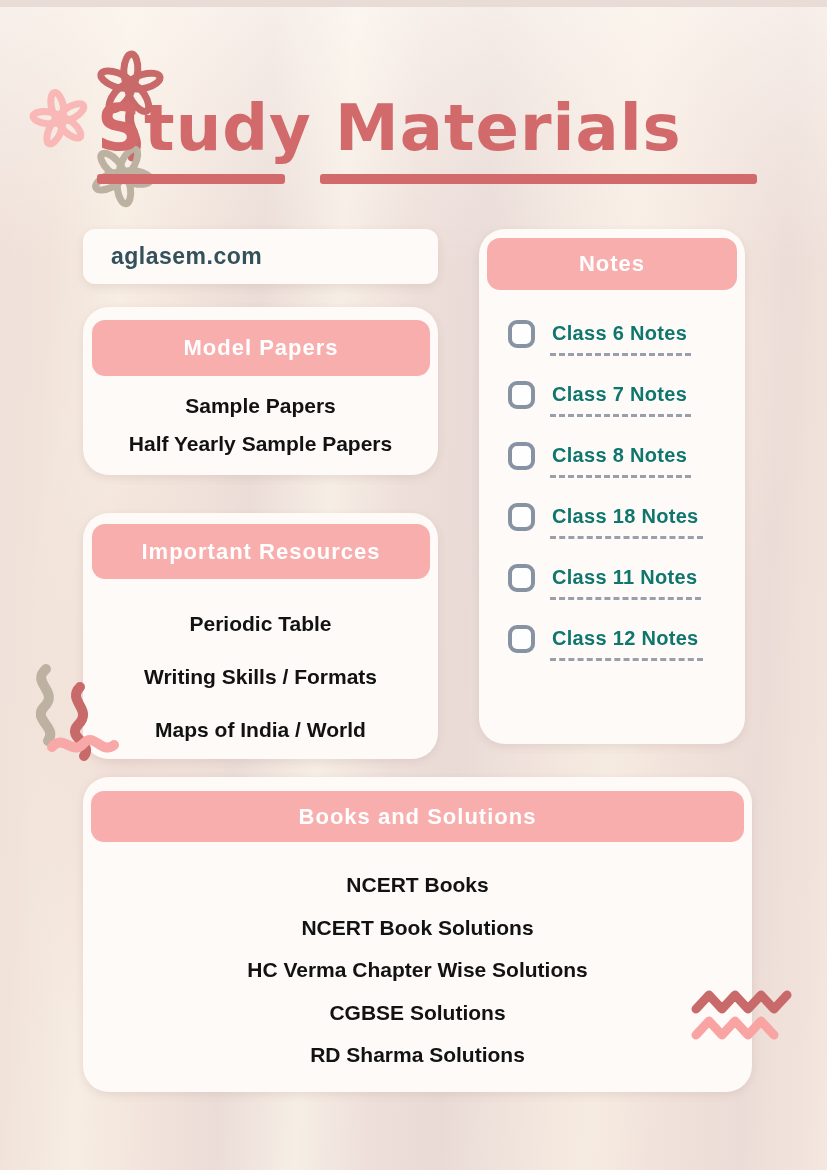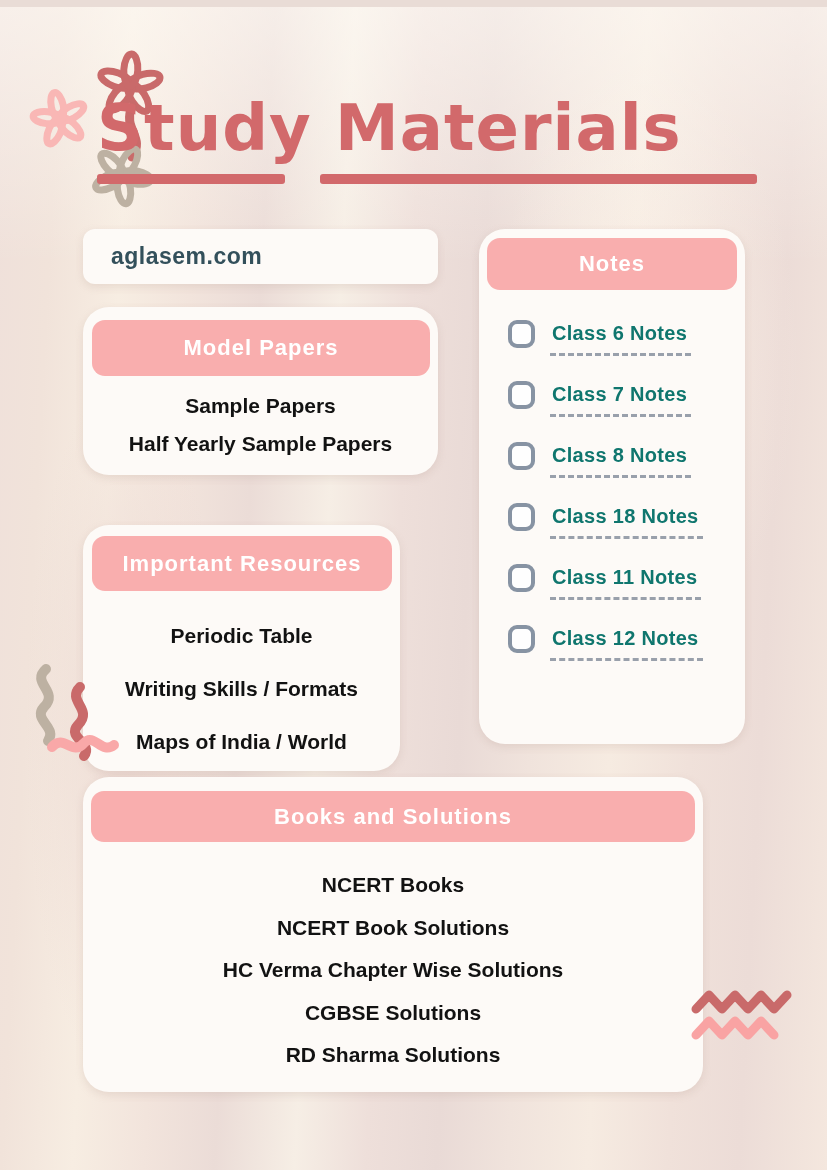--- a/index.html
+++ b/index.html
@@ -63,21 +63,21 @@
   }
 
   
   .model-card { left: 83px; top: 300px; width: 355px; height: 168px; }
   .model-card .banner { margin: 13px 8px 0 9px; height: 56px; }
   .plain-list { list-style: none; text-align: center; font-weight: 700; color: #121212; }
   .model-card .plain-list { margin-top: 11px; font-size: 21px; }
   .model-card .plain-list li { line-height: 38px; }
 
   
-  .resources-card { left: 83px; top: 518px; width: 317px; height: 246px; }
+  .resources-card { left: 83px; top: 506px; width: 355px; height: 246px; }
   .resources-card .banner { margin: 11px 8px 0 9px; height: 55px; }
   .resources-card .plain-list { margin-top: 18px; font-size: 21px; }
   .resources-card .plain-list li { line-height: 53px; }
 
   
   .notes-card { left: 479px; top: 222px; width: 266px; height: 515px; }
   .notes-card .banner { margin: 9px 8px 0 8px; height: 52px; }
   .notes-list { list-style: none; margin-top: 13px; }
   .note-row {
     display: flex; align-items: center; gap: 15px;
@@ -93,21 +93,21 @@
   .note-label {
     font-weight: 700; font-size: 20px; color: #0f766e;
     letter-spacing: 0.3px;
     border-bottom: 3px dashed #99a0ab;
     padding: 0 4px 8px 2px;
     margin-bottom: -11px;
     white-space: nowrap;
   }
 
   
-  .books-card { left: 83px; top: 770px; width: 620px; height: 315px; }
+  .books-card { left: 83px; top: 770px; width: 669px; height: 315px; }
   .books-card .banner { margin: 14px 8px 0 8px; height: 51px; font-size: 22px; }
   .books-card .plain-list { margin-top: 22px; font-size: 21px; }
   .books-card .plain-list li { line-height: 42.5px; }
 
   
   .deco { position: absolute; pointer-events: none; }
 </style>
 </head>
 <body>
 

